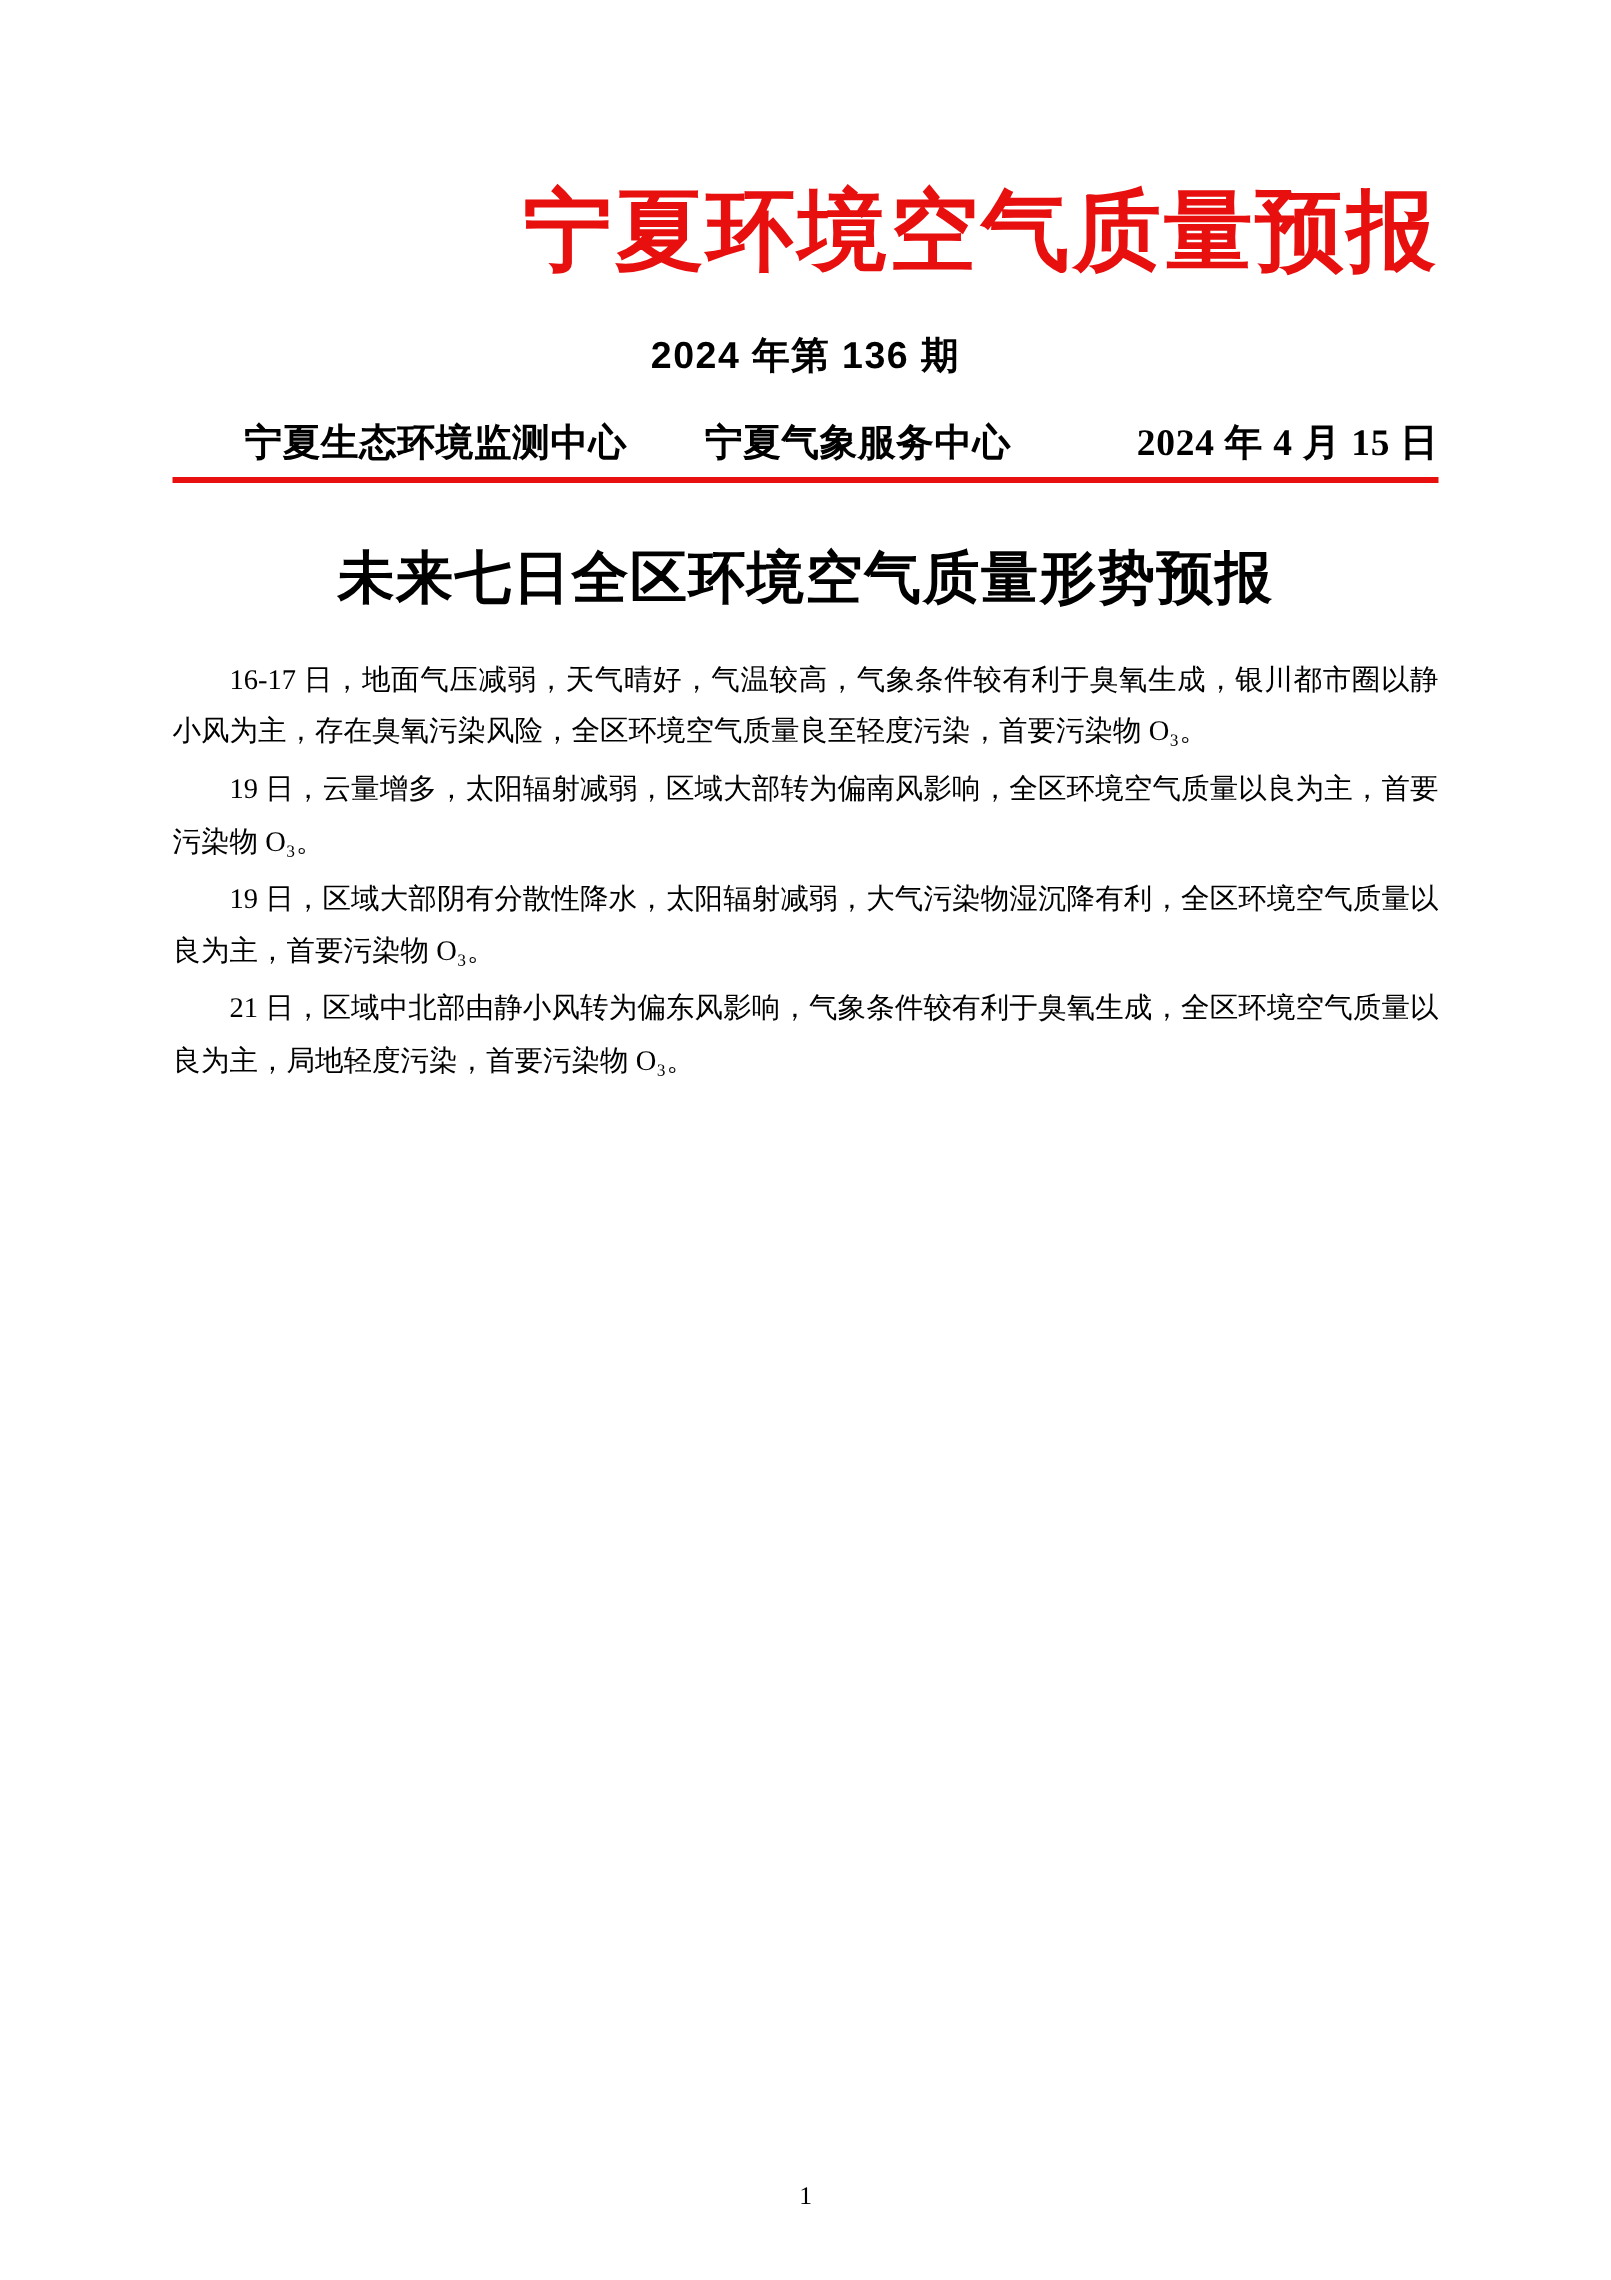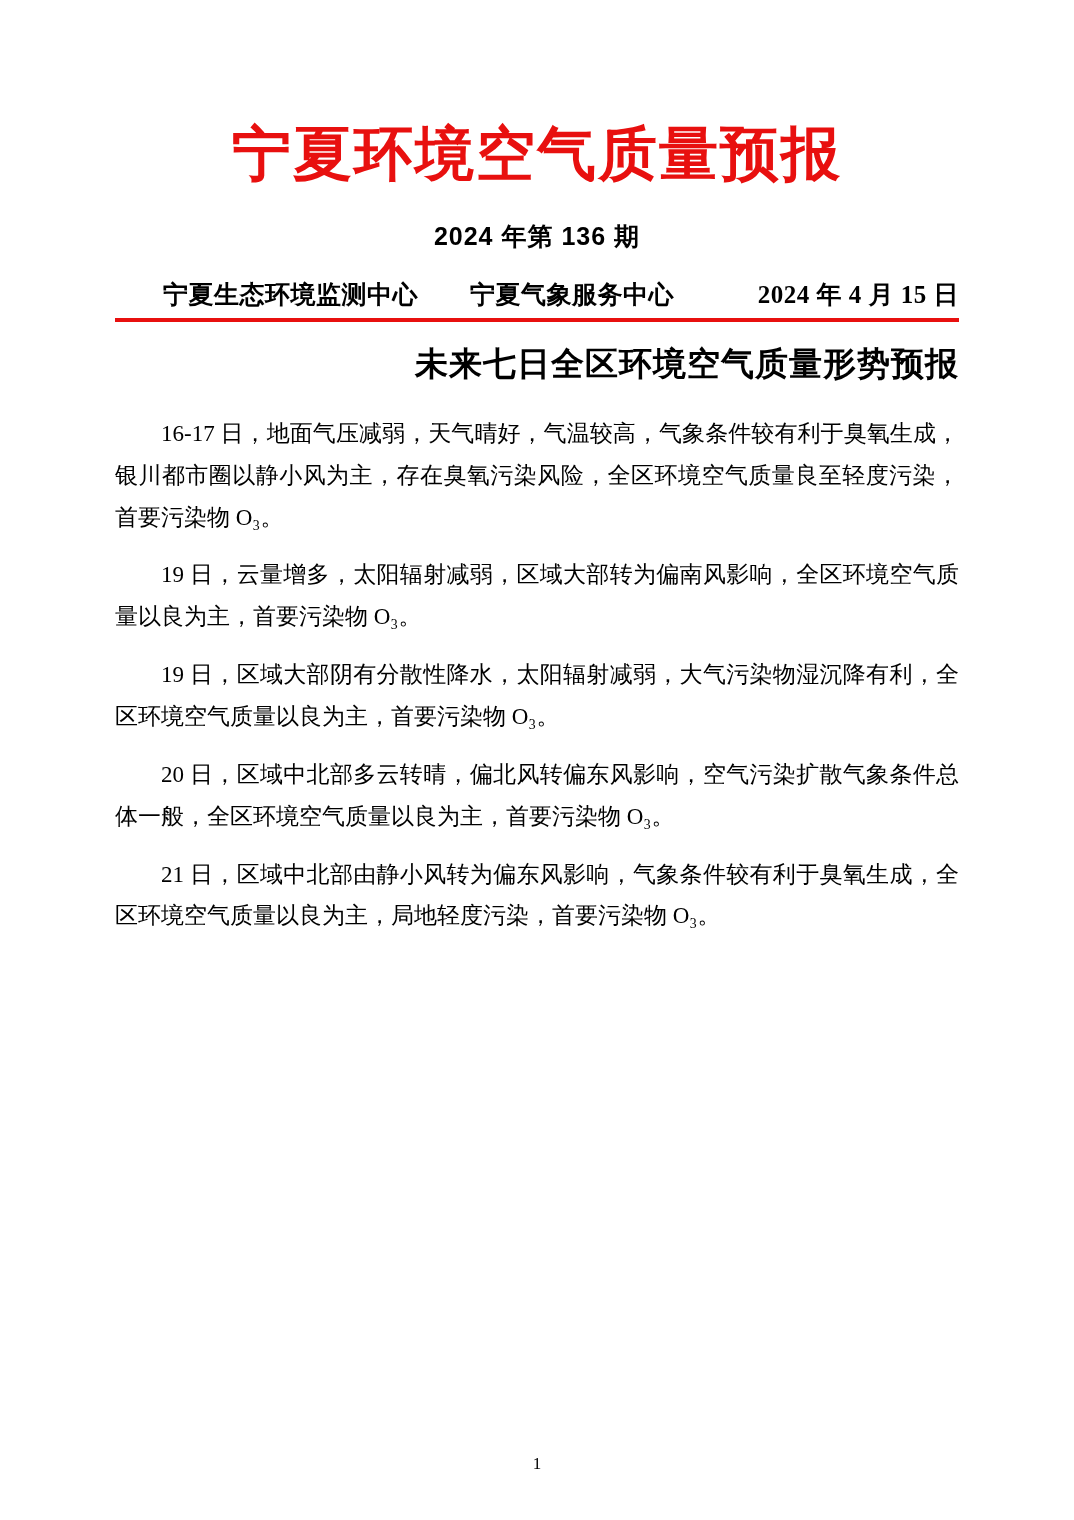--- a/index.html
+++ b/index.html
@@ -15,21 +15,21 @@
     color: #000000;
   }
   .page {
     position: relative;
     width: 1074px;
     height: 1520px;
     box-sizing: border-box;
     padding: 0 115px;
   }
   .doc-title {
-    text-align: center;
+    text-align: right;
     color: #e8100f;
     font-family: "Liberation Serif", serif;
     font-weight: bold;
     font-size: 59px;
     letter-spacing: 2px;
     line-height: 1.1;
     margin: 0;
     padding-top: 122px;
     white-space: nowrap;
   }
@@ -62,37 +62,37 @@
     margin-left: auto;
     white-space: nowrap;
   }
   .red-rule {
     margin-top: 7px;
     height: 4px;
     background: #e8100f;
     width: 100%;
   }
   .section-title {
-    text-align: right;
-    font-size: 33px;
+    text-align: center;
+    font-size: 38px;
     font-weight: bold;
     font-family: "Liberation Serif", serif;
-    margin-top: 20px;
+    margin-top: 38px;
     letter-spacing: 1px;
   }
   .body-text {
     margin-top: 26px;
   }
   .para {
-    font-size: 23px;
+    font-size: 19px;
     line-height: 1.82;
     text-align: justify;
     text-justify: inter-ideograph;
     text-indent: 2em;
-    margin: 16px 0 2px 0;
+    margin: 4px 0 2px 0;
     font-family: "Liberation Serif", serif;
   }
   .page-number {
     position: absolute;
     bottom: 46px;
     left: 0;
     width: 100%;
     text-align: center;
     font-size: 17px;
     font-family: "Liberation Serif", serif;
@@ -114,19 +114,18 @@
   </div>
 
   <div class="red-rule"></div>
 
   <div class="section-title">未来七日全区环境空气质量形势预报</div>
 
   <div class="body-text">
     <p class="para">16-17 日，地面气压减弱，天气晴好，气温较高，气象条件较有利于臭氧生成，银川都市圈以静小风为主，存在臭氧污染风险，全区环境空气质量良至轻度污染，首要污染物 O₃。</p>
     <p class="para">19 日，云量增多，太阳辐射减弱，区域大部转为偏南风影响，全区环境空气质量以良为主，首要污染物 O₃。</p>
     <p class="para">19 日，区域大部阴有分散性降水，太阳辐射减弱，大气污染物湿沉降有利，全区环境空气质量以良为主，首要污染物 O₃。</p>
-    <p class="para">20 日，区域中北部多云转晴，偏北风转偏东风影响，空气污染扩散气象条件总体一般，全区环境空气质量以良为主，首要污染物 O₃。</p>
     <p class="para">21 日，区域中北部由静小风转为偏东风影响，气象条件较有利于臭氧生成，全区环境空气质量以良为主，局地轻度污染，首要污染物 O₃。</p>
   </div>
 
   <div class="page-number">1</div>
 
 </div>
 
 </body></html>

